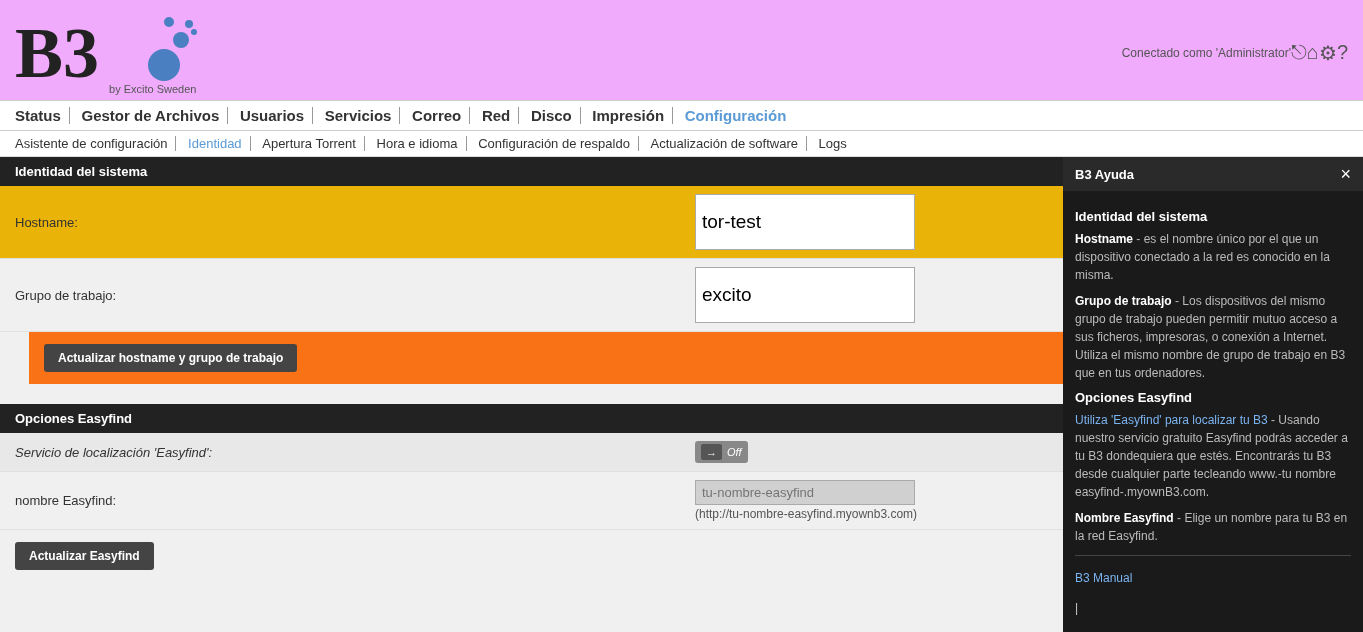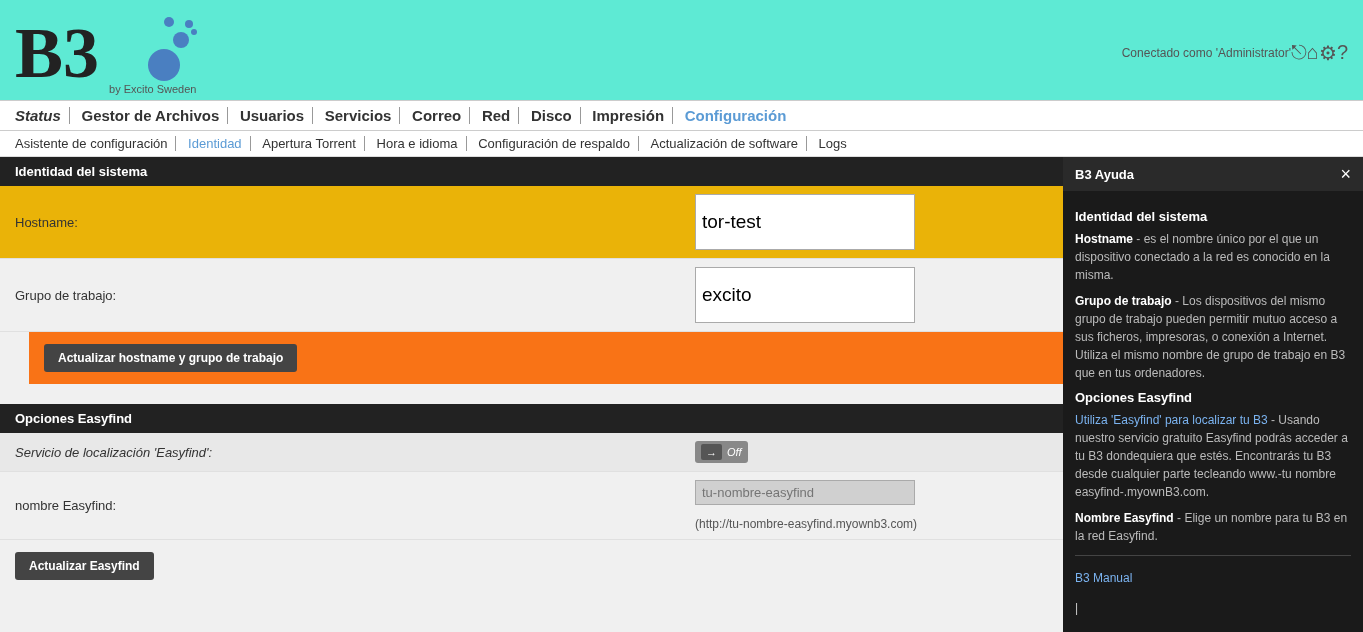--- a/index.html
+++ b/index.html
@@ -1,31 +1,31 @@
 <!DOCTYPE html>
 <html><head>
   <meta charset="utf-8">
   <style>
     * { margin: 0; padding: 0; box-sizing: border-box; }
     body { font-family: Arial, sans-serif; font-size: 13px; background: #fff; color: #333; }
 
     
-    .header { display: flex; align-items: center; justify-content: space-between; padding: 10px 15px 5px 15px; background: #5eead4; }
+    .header { display: flex; align-items: center; justify-content: space-between; padding: 10px 15px 5px 15px; background: #f0abfc; }
     .logo-area { display: flex; align-items: center; gap: 10px; }
     .logo-b3 { font-size: 72px; font-weight: 900; color: #222; line-height: 1; font-family: Georgia, serif; }
     .top-icons { display: flex; align-items: center; gap: 0; color: #555; }
     .top-status { font-size: 12px; color: #555; }
     .top-icon { font-size: 20px; cursor: pointer; color: #555; }
 
     
     .main-nav { border-top: 1px solid #ccc; border-bottom: 1px solid #ccc; padding: 6px 15px; background: #fff; }
     .main-nav a { text-decoration: none; color: #333; font-size: 15px; font-weight: bold; padding: 0 8px; border-right: 1px solid #999; }
     .main-nav a:last-child { border-right: none; }
     .main-nav a.active { color: #5b9bd5; }
-    .main-nav a:first-child { padding-left: 0; font-style: italic; }
+    .main-nav a:first-child { padding-left: 0; }
 
     
     .sub-nav { padding: 5px 15px; background: #fff; border-bottom: 1px solid #ddd; font-size: 13px; }
     .sub-nav a { text-decoration: none; color: #333; padding: 0 8px; border-right: 1px solid #999; }
     .sub-nav a:last-child { border-right: none; }
     .sub-nav a.active { color: #5b9bd5; }
     .sub-nav a:first-child { padding-left: 0; }
 
     
     .content-wrapper { display: flex; background: #f0f0f0; min-height: 450px; }
@@ -41,21 +41,21 @@
     .form-input input[disabled] { background: #d0d0d0; color: #888; }
     .btn-dark { background: #444; color: #fff; border: none; padding: 7px 14px; font-size: 12px; cursor: pointer; border-radius: 3px; font-weight: bold; }
     .btn-area { padding: 12px 15px; }
 
     
     .toggle-off { display: inline-flex; align-items: center; background: #888; border-radius: 3px; padding: 3px 6px; color: #fff; font-size: 11px; gap: 5px; }
     .toggle-arrow { background: #555; border-radius: 2px; padding: 2px 5px; font-size: 11px; }
     .toggle-text { font-size: 11px; }
 
     
-    .easyfind-input-row { display: flex; flex-direction: column; gap: 12px; }
+    .easyfind-input-row { display: flex; flex-direction: column; gap: 2px; }
     .easyfind-url { font-size: 12px; color: #555; }
 
     
     .help-panel { width: 300px; background: #1a1a1a; color: #ccc; font-size: 12px; flex-shrink: 0; }
     .help-header { display: flex; justify-content: space-between; align-items: center; background: #2a2a2a; padding: 8px 12px; }
     .help-header-title { color: #fff; font-size: 13px; font-weight: bold; }
     .help-close { color: #fff; font-size: 18px; cursor: pointer; line-height: 1; }
     .help-body { padding: 10px 12px; overflow-y: auto; }
     .help-section-title { color: #fff; font-size: 13px; font-weight: bold; margin: 8px 0 6px 0; }
     .help-item { margin-bottom: 8px; line-height: 1.5; color: #bbb; font-size: 12px; }

